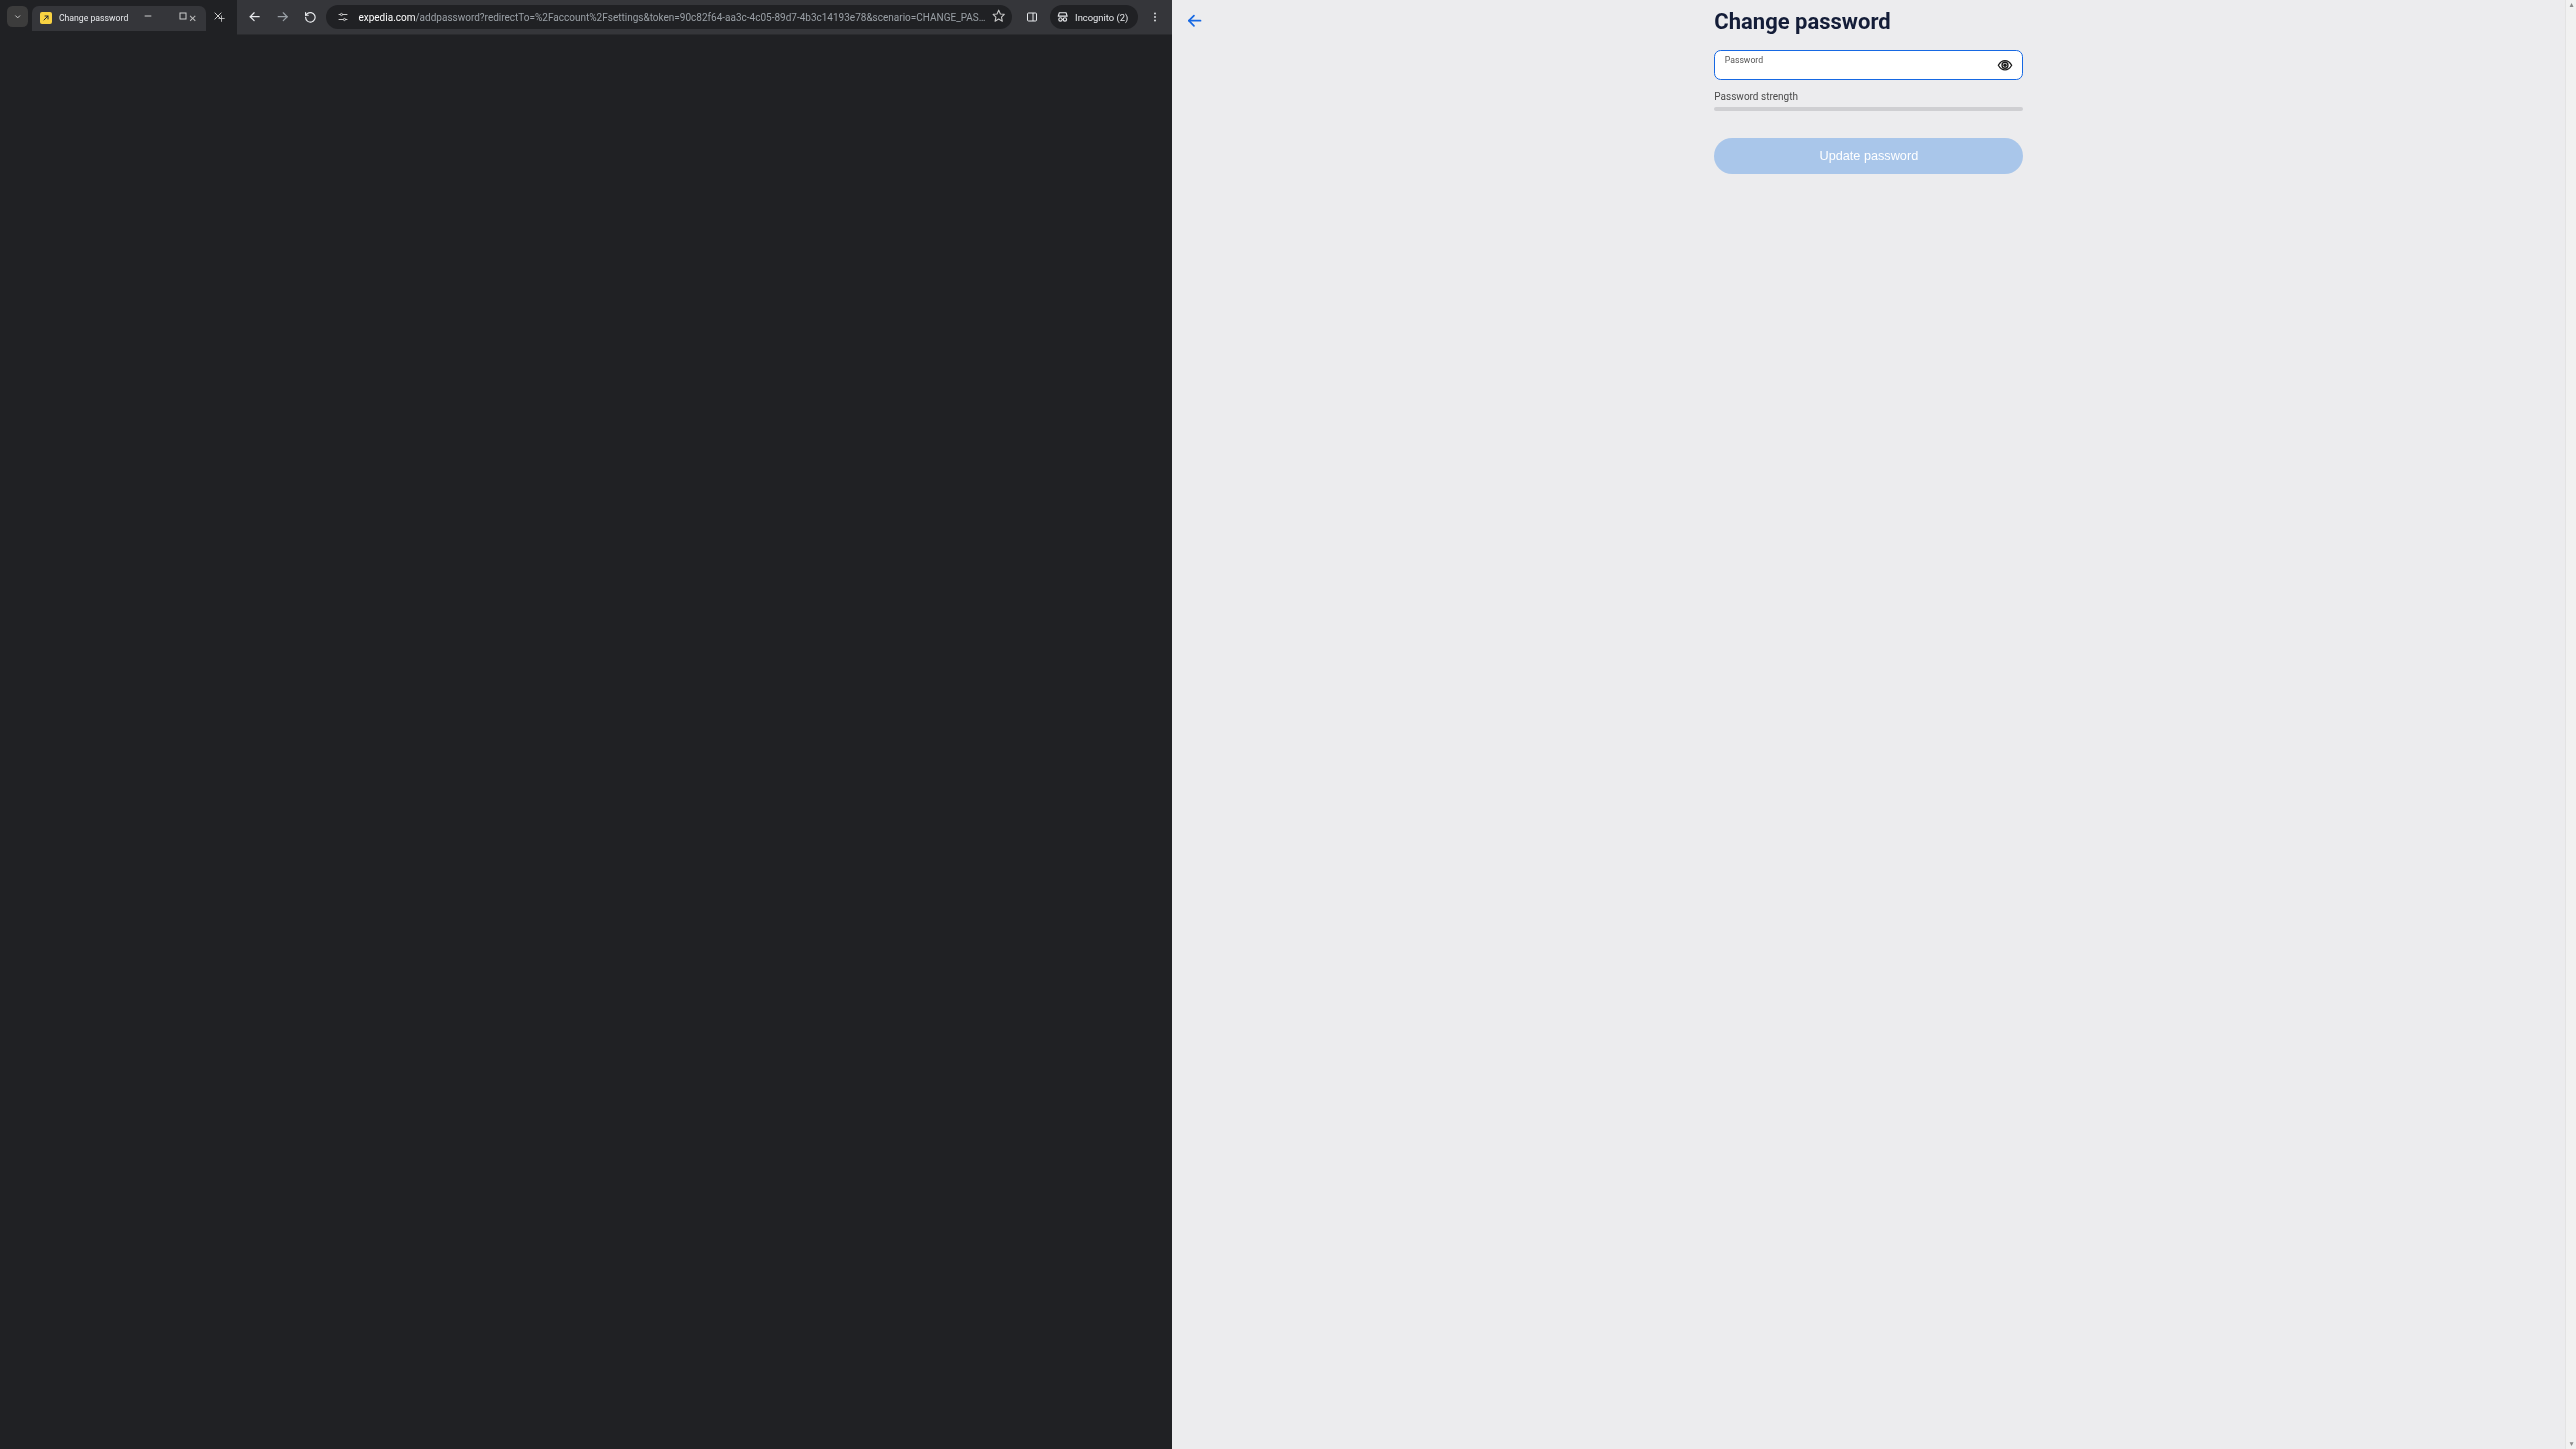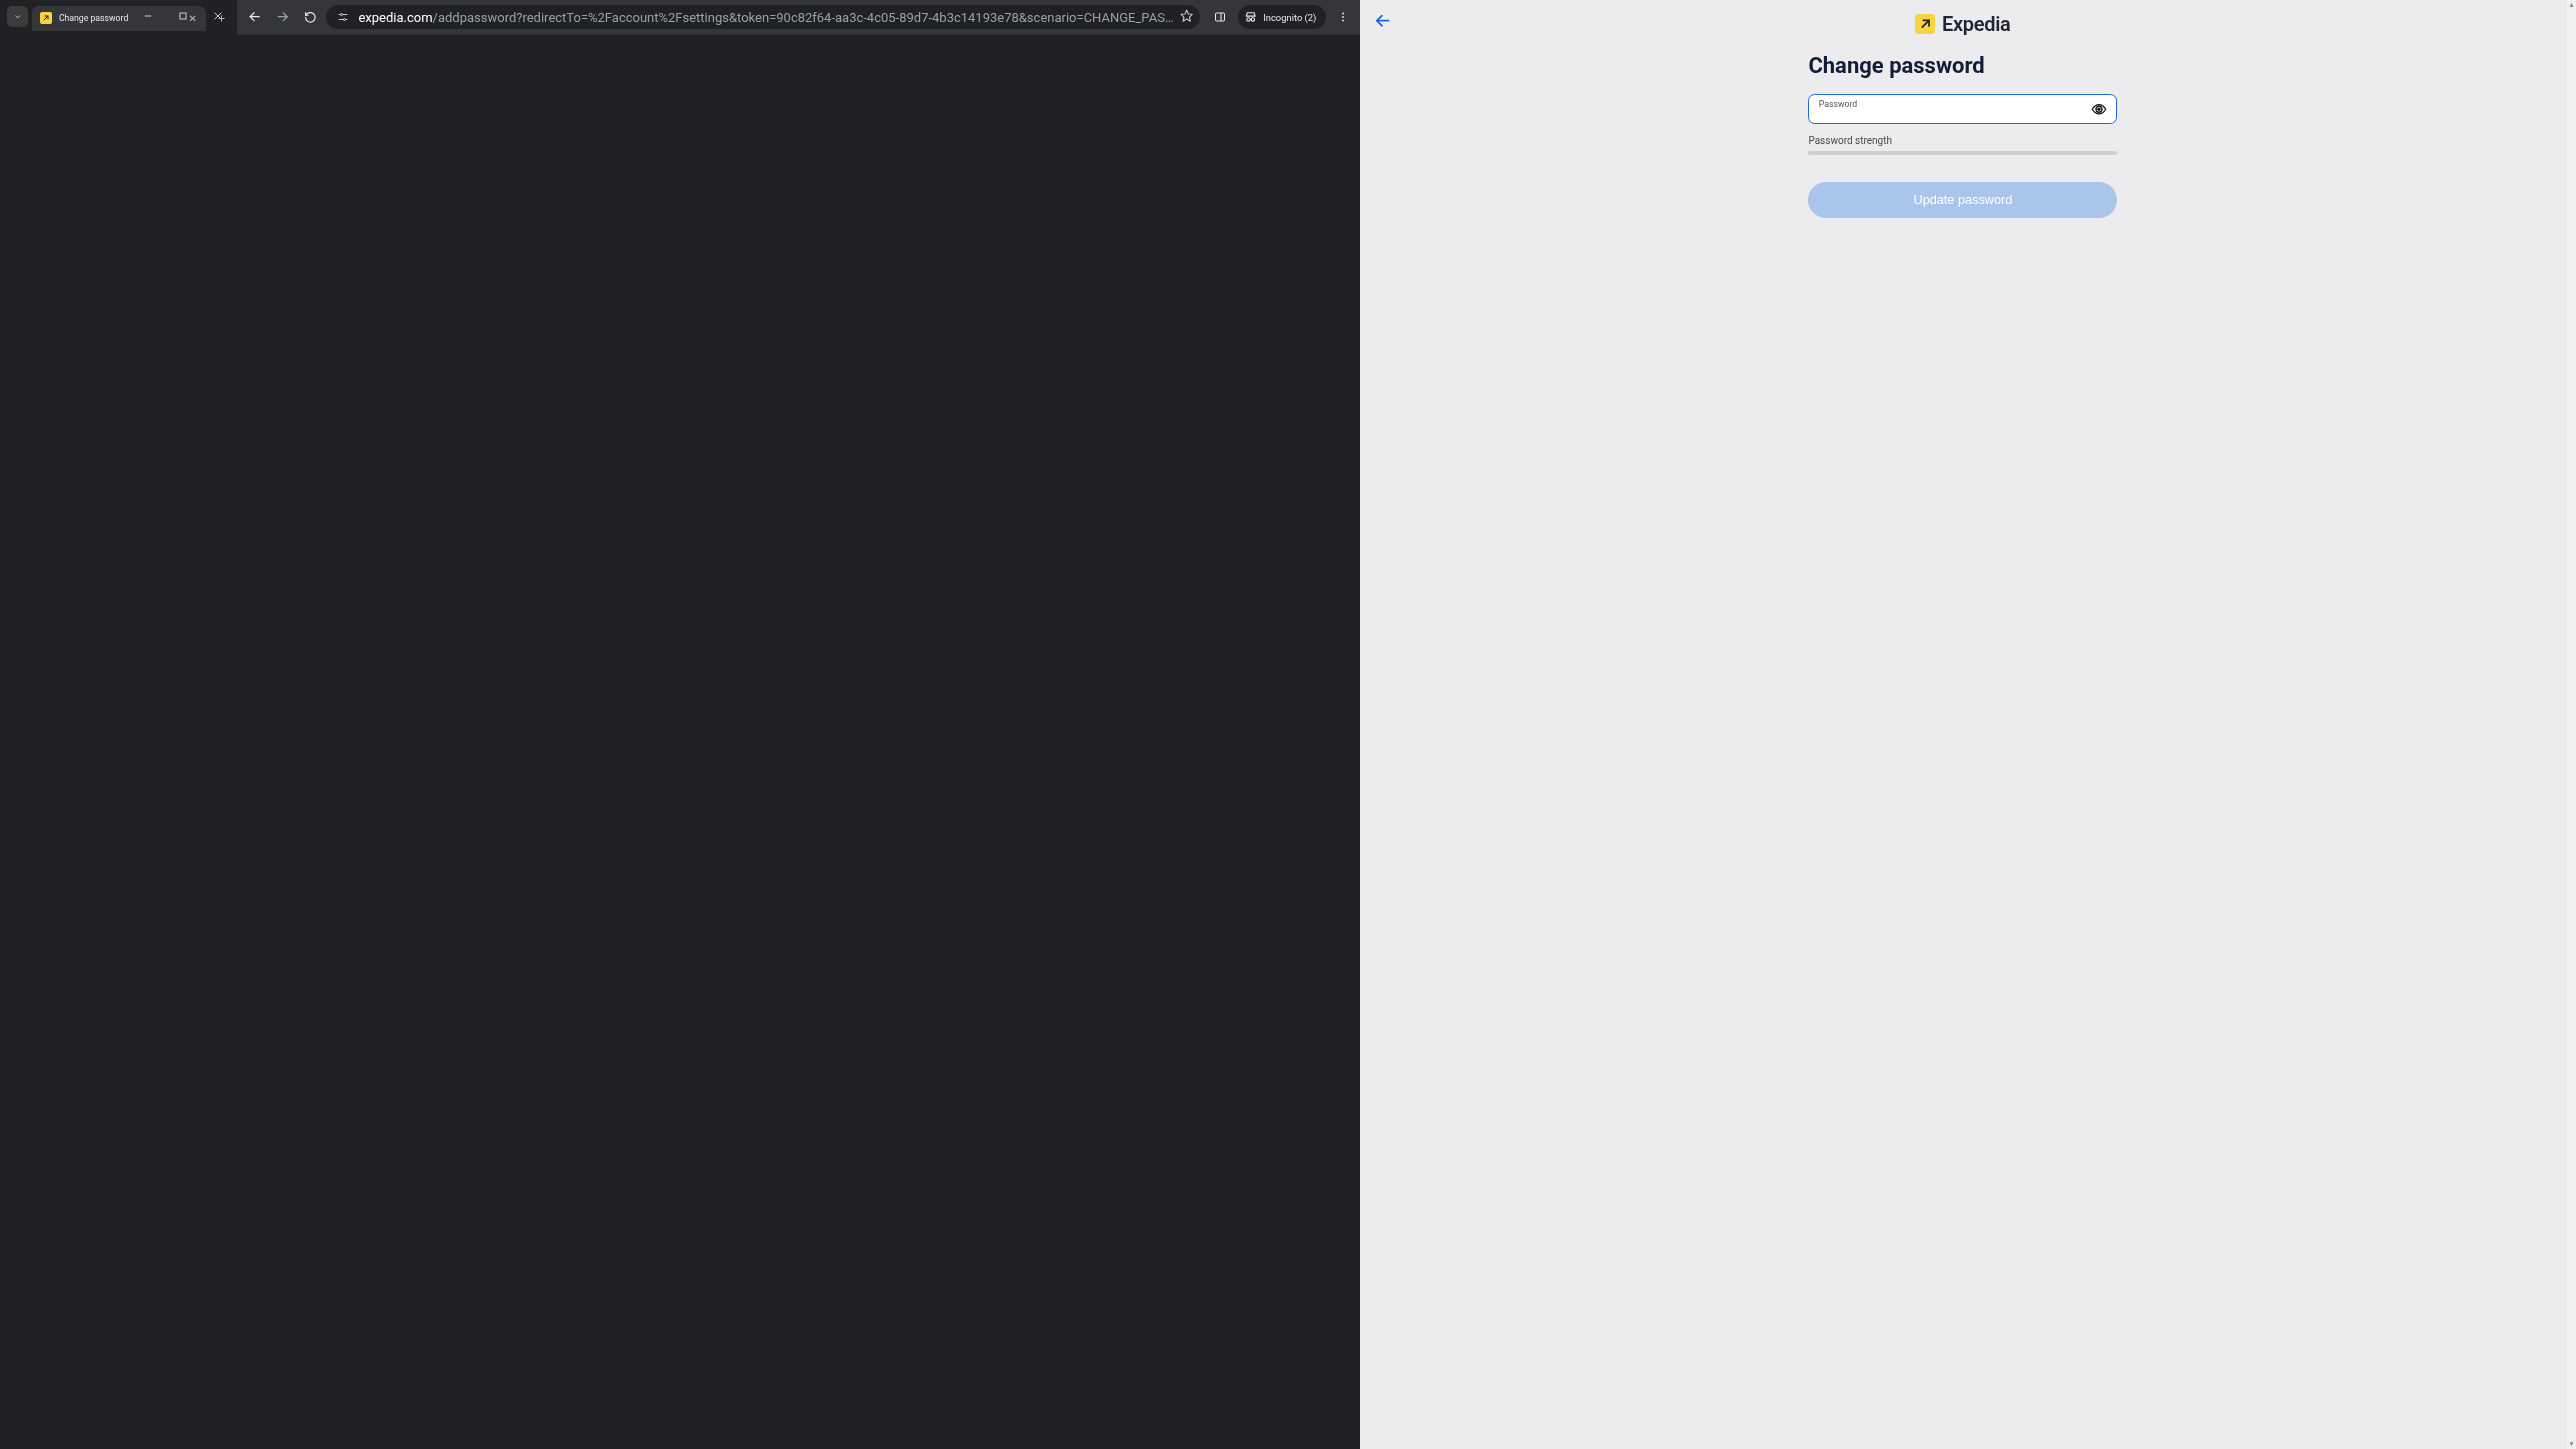--- a/index.html
+++ b/index.html
@@ -85,21 +85,21 @@
   .omnibox {
     flex: 1;
     height: 24px;
     background: #202124;
     border-radius: 12px;
     display: flex;
     align-items: center;
     padding: 0 6.7px 0 8px;
     gap: 6.7px;
     color: #e8eaed;
-    font-size: 13px;
+    font-size: 10px;
     overflow: hidden;
   }
   .site-chip {
     width: 17.4px; height: 17.4px;
     display: flex; align-items: center; justify-content: center;
     color: #c7c7c7;
   }
   .url { flex: 1; white-space: nowrap; overflow: hidden; text-overflow: ellipsis; }
   .url .domain { color: #ffffff; }
   .url .path { color: #9aa0a6; }
@@ -356,29 +356,20 @@
     <div class="viewport-scroll">
       <div class="page">
 
         <div class="back-arrow">
           <svg width="17.4" height="17.4" viewBox="0 0 24 24" fill="none" stroke="currentColor" stroke-width="2.4" stroke-linecap="round" stroke-linejoin="round">
               <line x1="20" y1="12" x2="4" y2="12"></line>
               <polyline points="11 5 4 12 11 19"></polyline>
             </svg>
         </div>
 
-        <div class="brand">
-          <span class="logo">
-            <svg viewBox="0 0 24 24" fill="none" stroke="#1f2433" stroke-width="3.2" stroke-linecap="round" stroke-linejoin="round">
-                <line x1="6" y1="18" x2="18" y2="6"></line>
-                <polyline points="8 6 18 6 18 16"></polyline>
-              </svg>
-          </span>
-          <span class="word">Expedia</span>
-        </div>
 
         <div class="form-wrap">
           <h1 class="title">Change password</h1>
 
           <div class="field">
             <div class="float-label">Password</div>
             <input type="password" value="" style="">
             <div class="eye-btn">
               <svg width="16" height="16" viewBox="0 0 24 24" fill="currentColor">
                   <path d="M12 5C6 5 2 12 2 12s4 7 10 7 10-7 10-7-4-7-10-7zm0 11.5A4.5 4.5 0 1 1 16.5 12 4.5 4.5 0 0 1 12 16.5z" fill="none" stroke="currentColor" stroke-width="2"></path>

